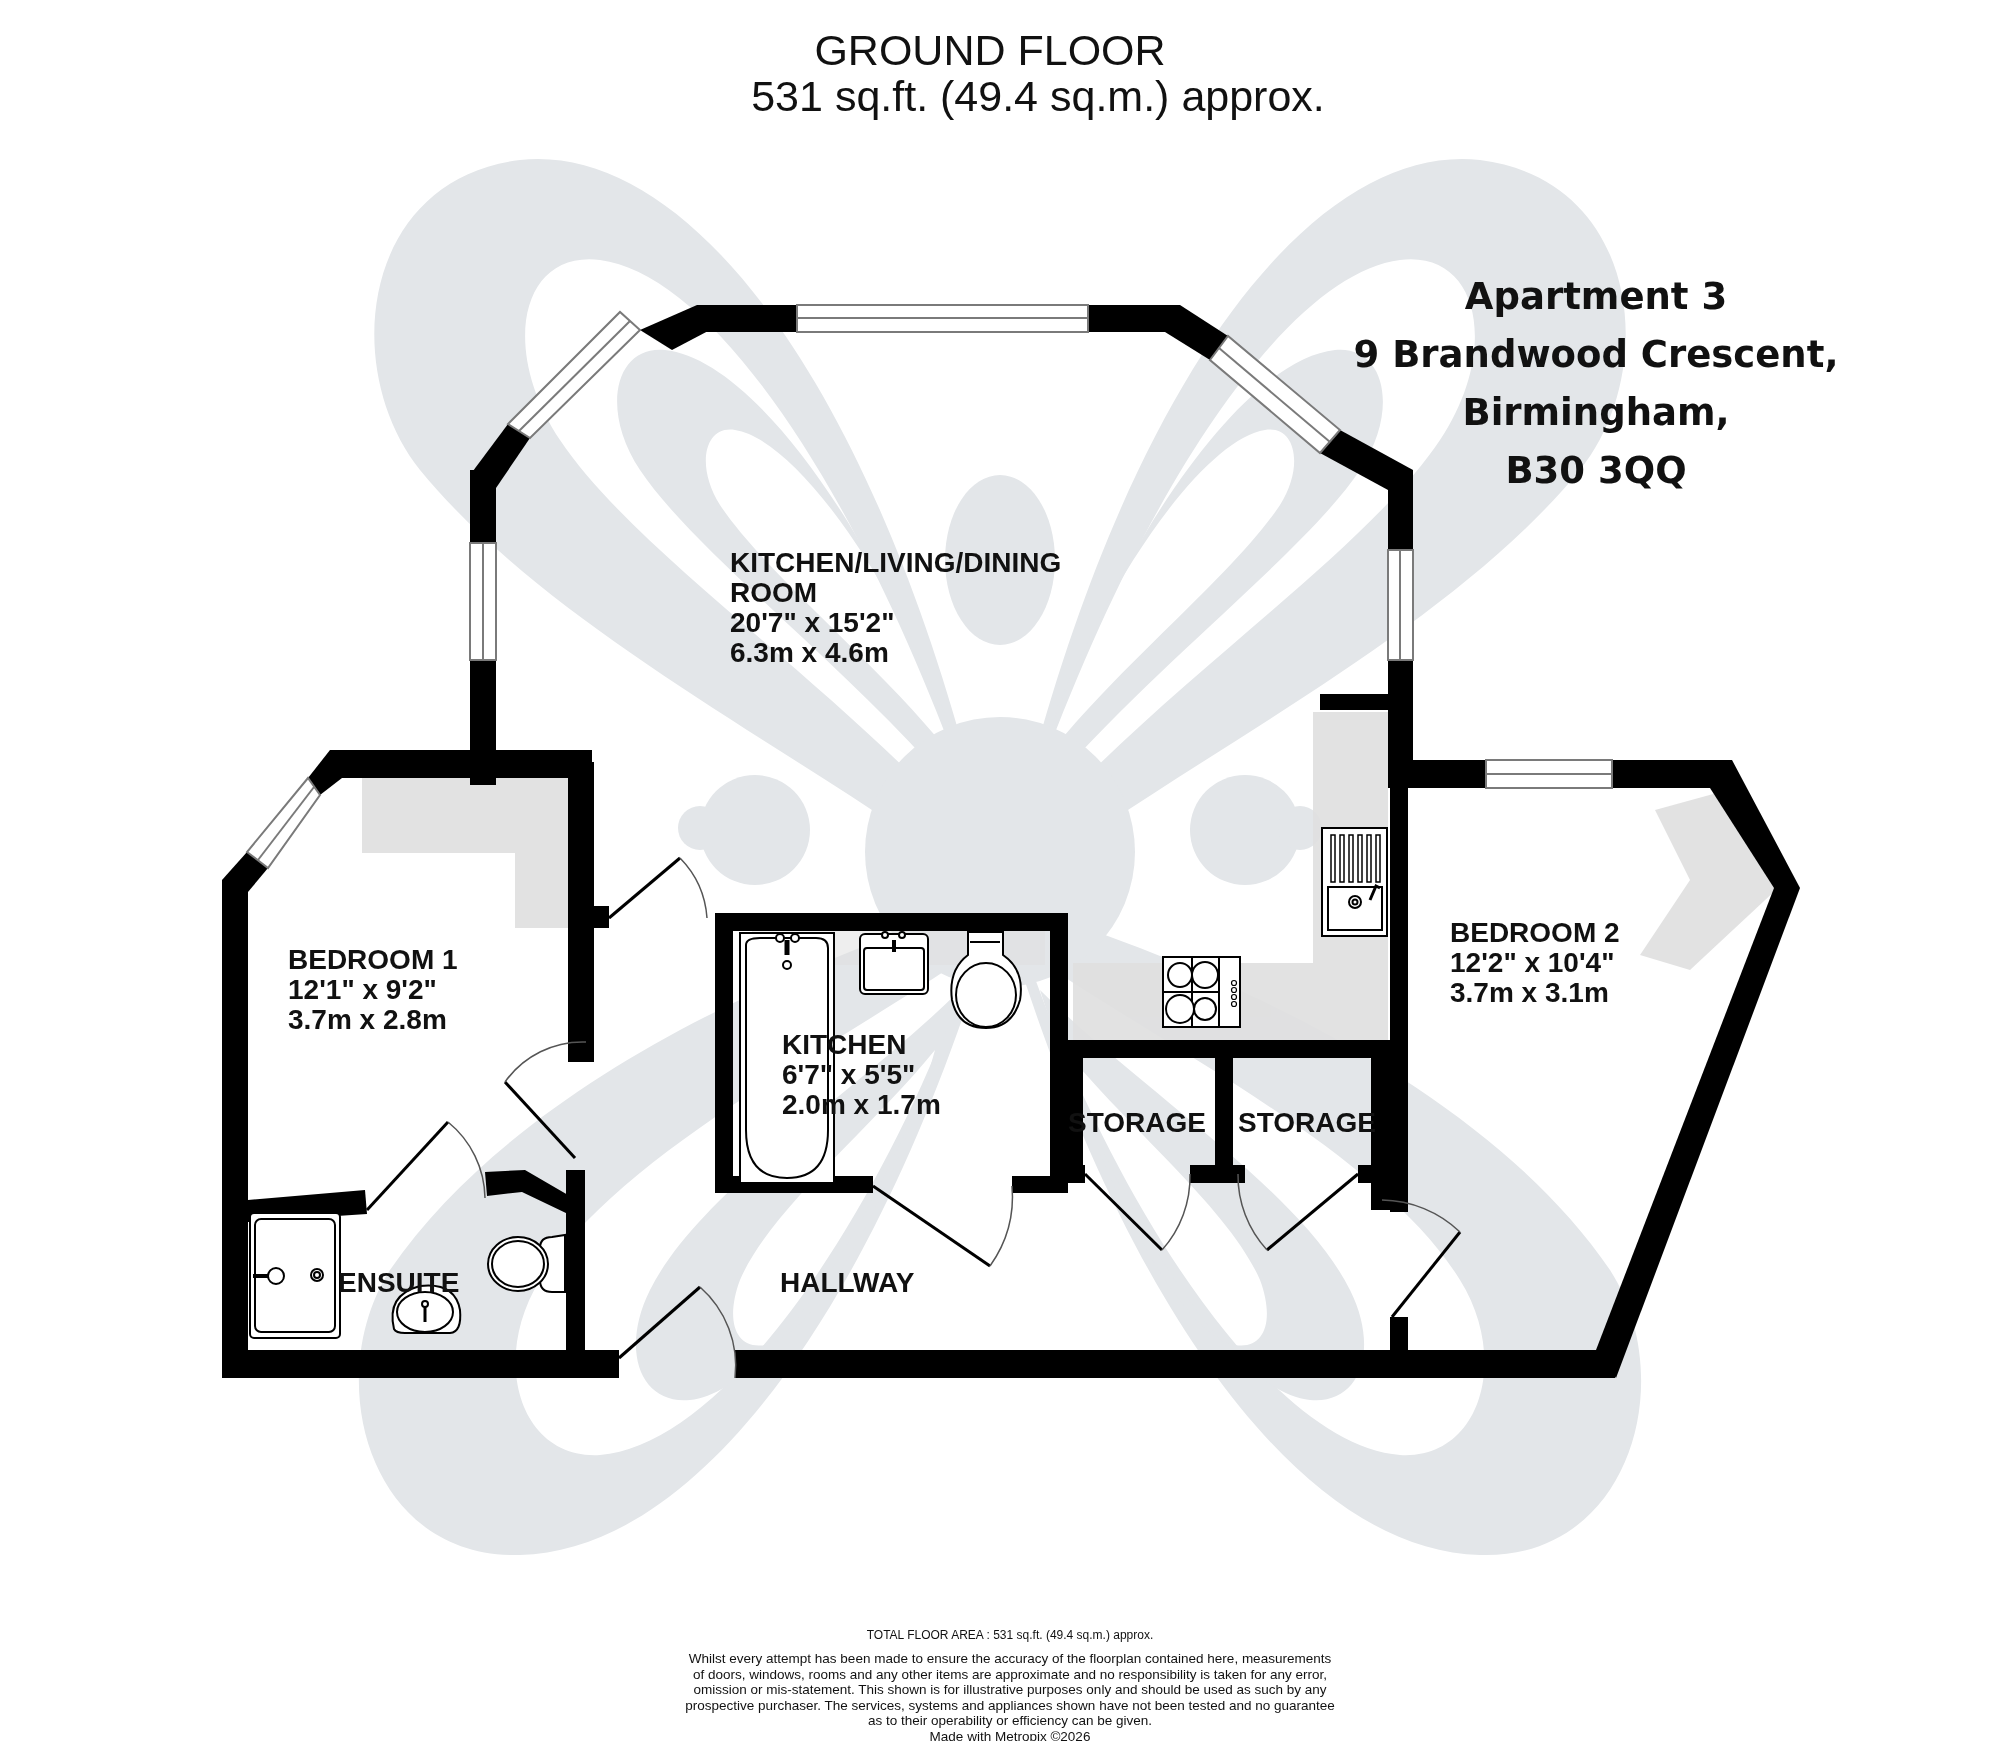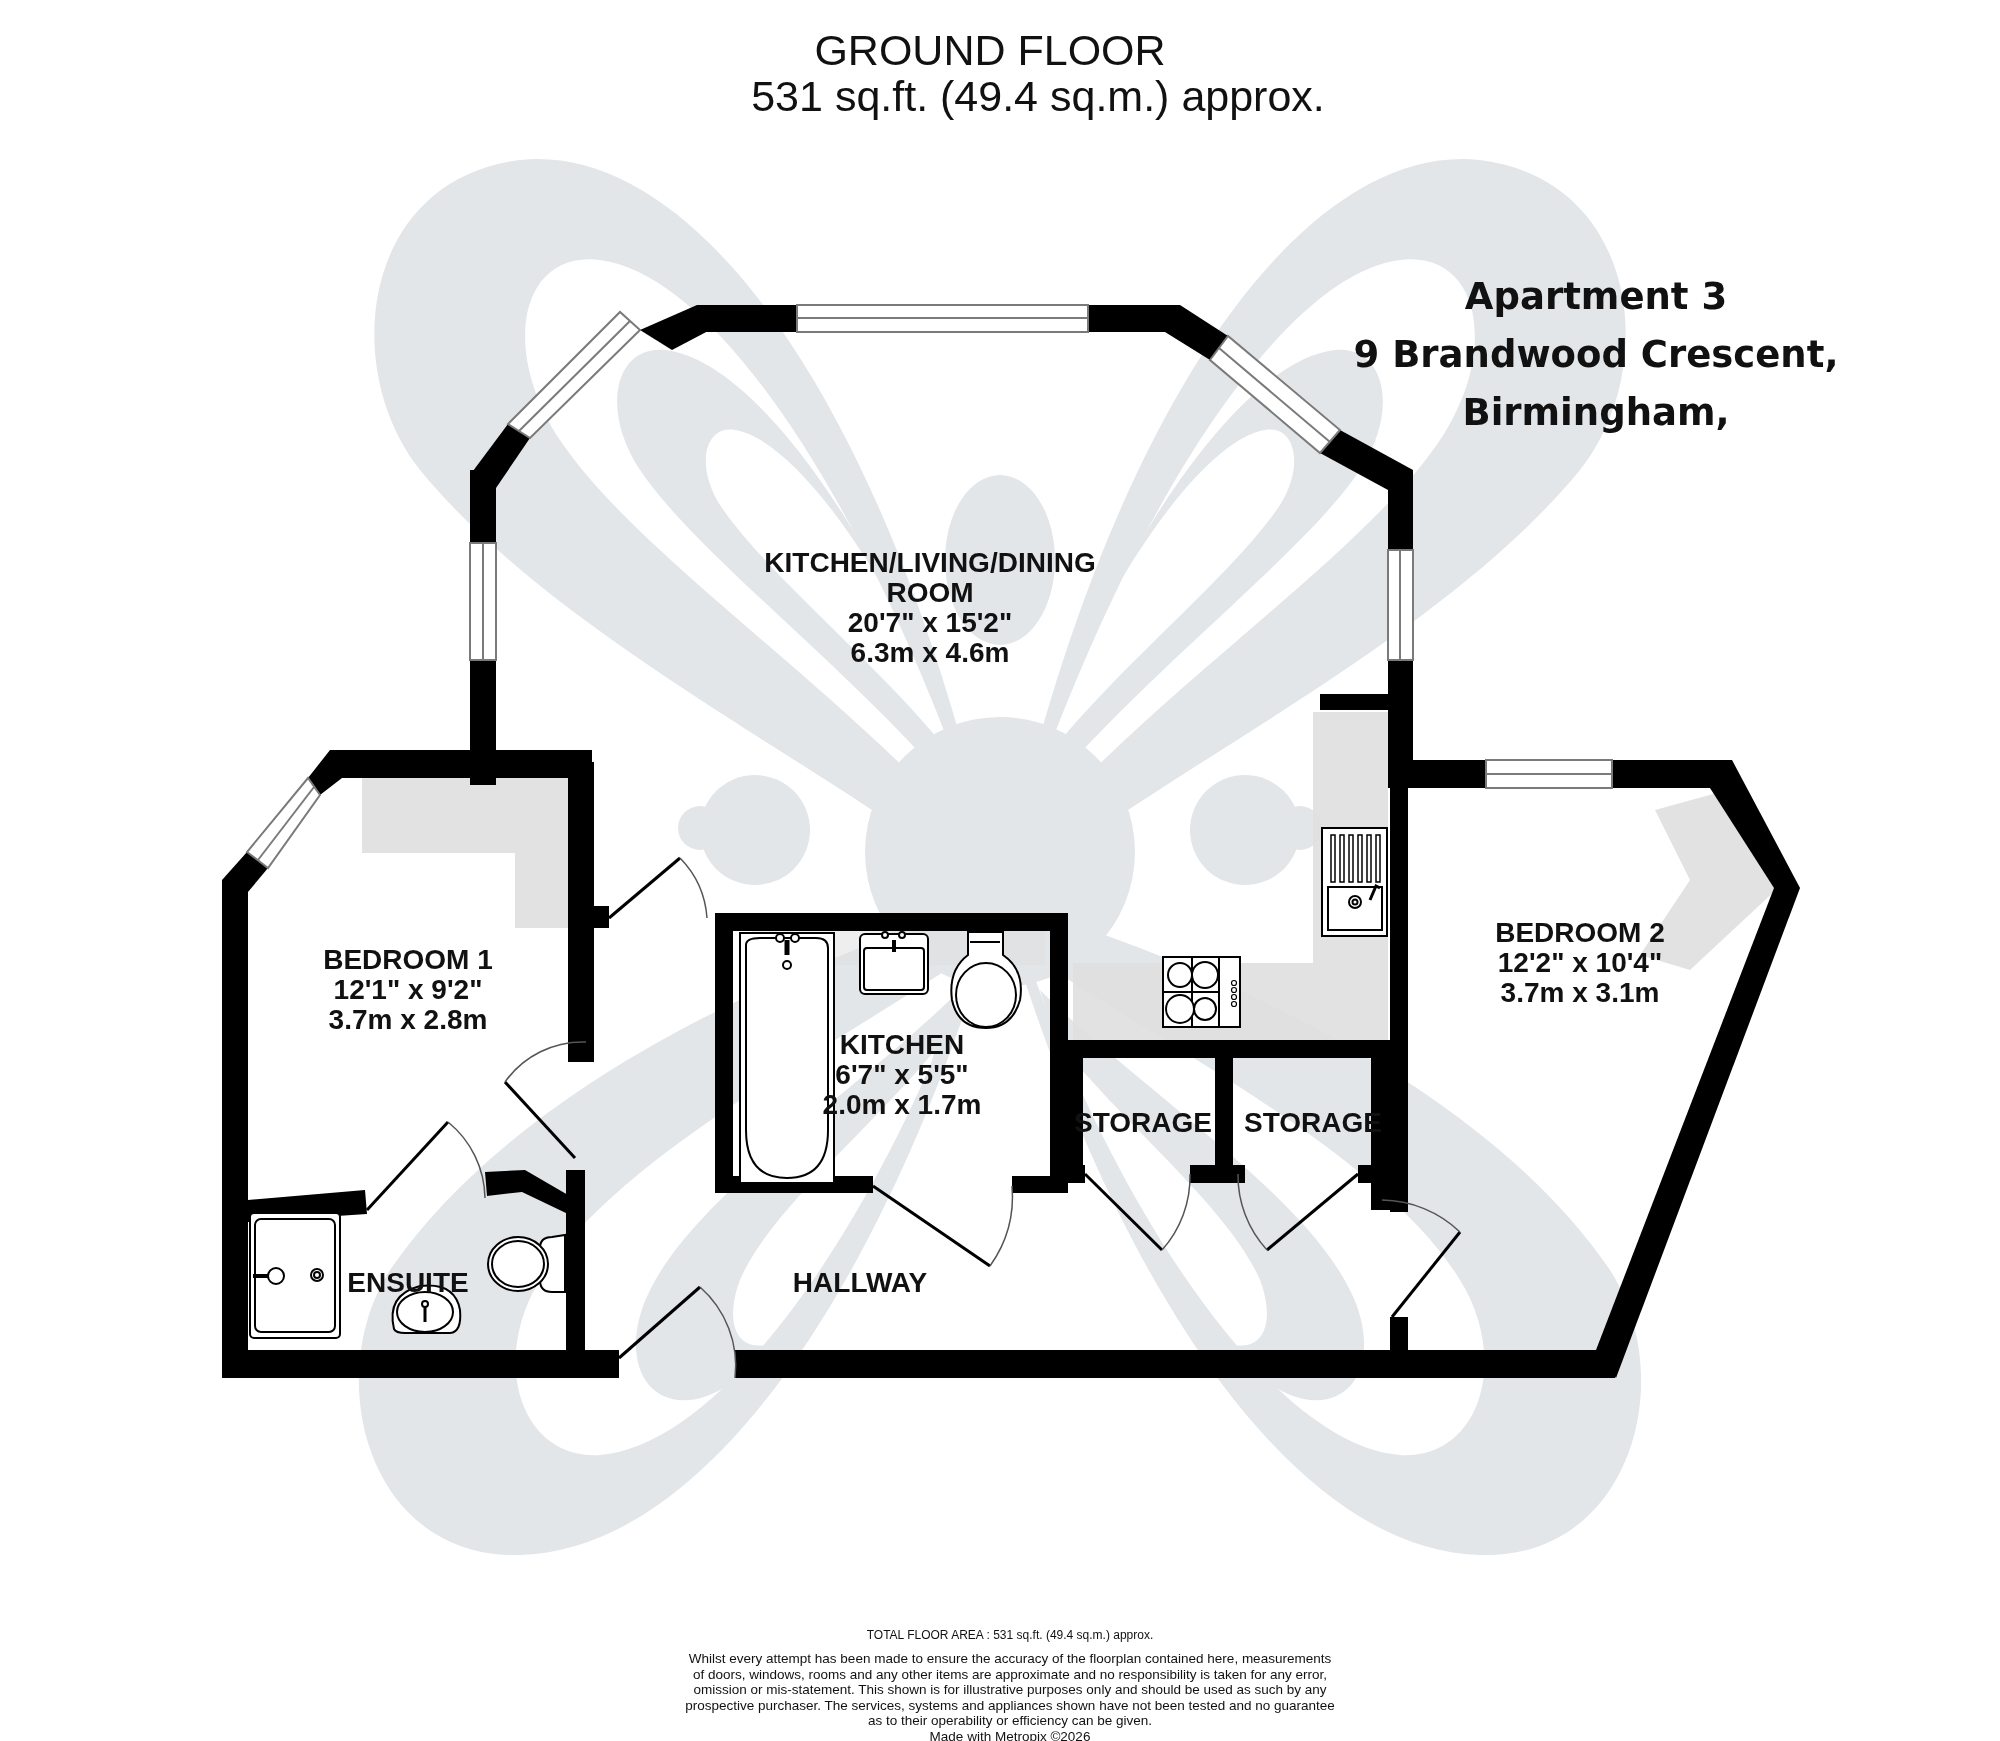--- a/index.html
+++ b/index.html
@@ -2,21 +2,21 @@
 <html><head>
 <meta charset="utf-8">
 <style>
   html, body { margin: 0; padding: 0; background: #ffffff; }
   body { width: 2000px; height: 1741px; position: relative; overflow: hidden; font-family: "Liberation Sans", sans-serif; }
   #plan { position: absolute; left: 0; top: 0; width: 2000px; height: 1741px; }
   .title { position: absolute; left: 0; width: 2000px; text-align: center; color: #111; font-family: "Liberation Sans", sans-serif; }
   .title-floor { top: 26px; font-size: 43px; left: -10px; }
   .title-area { top: 72px; font-size: 43px; left: 38px; }
   .address { position: absolute; left: 1316px; top: 268px; width: 560px; text-align: center; font-family: "DejaVu Sans", sans-serif; font-weight: bold; font-size: 37px; line-height: 58px; color: #111; }
-  .room-label { position: absolute; text-align: center; font-family: "Liberation Sans", sans-serif; font-weight: bold; color: #111; font-size: 28px; line-height: 30px; white-space: nowrap; }
+  .room-label { position: absolute; text-align: left; font-family: "Liberation Sans", sans-serif; font-weight: bold; color: #111; font-size: 28px; line-height: 30px; white-space: nowrap; }
   .room-label span { display: block; }
   .footer { position: absolute; left: 600px; width: 820px; text-align: center; color: #111; font-family: "Liberation Sans", sans-serif; }
   .footer-total { top: 1628px; font-size: 12px; }
   .footer-disclaimer { top: 1651px; font-size: 13.5px; line-height: 15.6px; }
 </style>
 </head>
 <body>
 
 <svg id="plan" viewBox="0 0 2000 1741" xmlns="http://www.w3.org/2000/svg">
 
@@ -259,20 +259,21 @@
   </g>
 </svg>
 
 <div class="title title-floor">GROUND FLOOR</div>
 <div class="title title-area">531 sq.ft. (49.4 sq.m.) approx.</div>
 
 <div class="address">
   <div>Apartment 3</div>
   <div>9 Brandwood Crescent,</div>
   <div>Birmingham,</div>
+  <div>B30 3QQ</div>
 </div>
 
 <div class="room-label" style="left:730px; top:548px; width:400px;">
   <span>KITCHEN/LIVING/DINING</span>
   <span>ROOM</span>
   <span>20'7"  x 15'2"</span>
   <span>6.3m  x 4.6m</span>
 </div>
 
 <div class="room-label" style="left:288px; top:945px; width:240px;">

